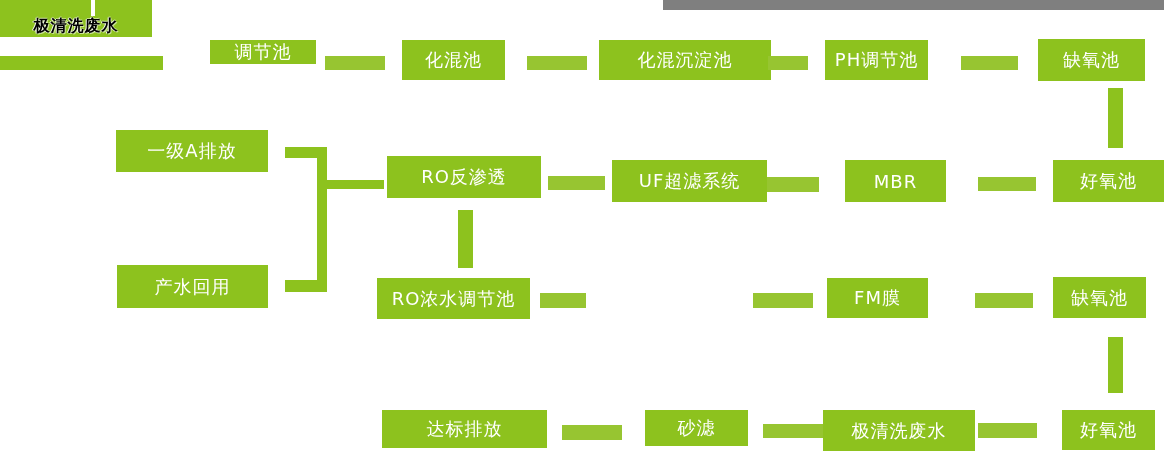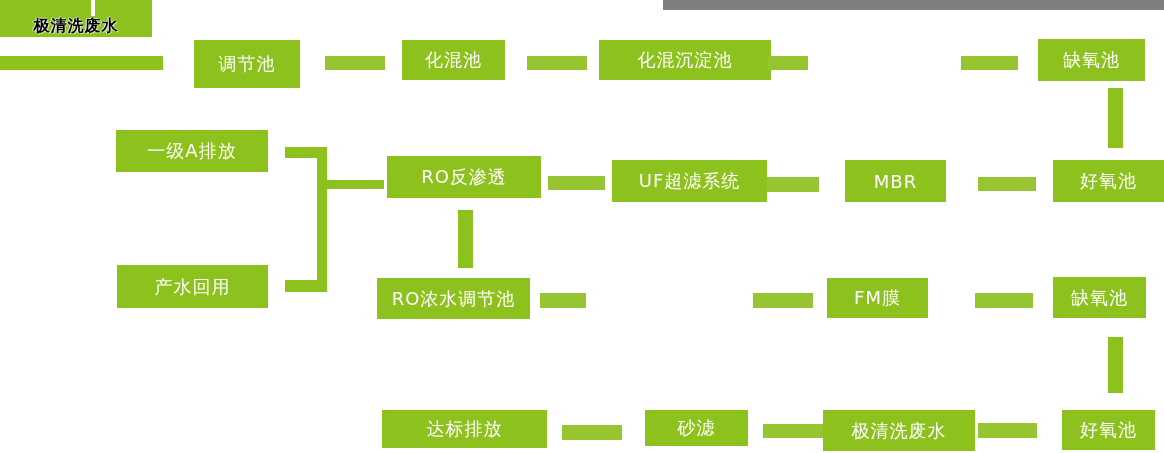--- a/index.html
+++ b/index.html
@@ -44,32 +44,35 @@
 <div class="stage">
 
   <div class="graybar"></div>
 
   <div class="title-box">
     <span class="cursor-bar"></span>
     <span class="title-text">极清洗废水</span>
   </div>
 
   <div class="vbar" style="left:0;top:56px;width:163px;height:14px"></div>
-  <div class="node" style="left:194px;top:40px;width:106px;height:48px">
+  <div class="node" style="left:210px;top:40px;width:106px;height:24px">
       <span>调节池</span>
     </div>
   <div class="hconn" style="left:325px;top:56px;width:60px;height:14px"></div>
   <div class="node" style="left:402px;top:40px;width:103px;height:40px">
       <span>化混池</span>
     </div>
   <div class="hconn" style="left:527px;top:56px;width:60px;height:14px"></div>
   <div class="node" style="left:599px;top:40px;width:172px;height:40px">
       <span>化混沉淀池</span>
     </div>
   <div class="hconn" style="left:768px;top:56px;width:40px;height:14px"></div>
+  <div class="node" style="left:825px;top:40px;width:103px;height:40px">
+      <span>PH调节池</span>
+    </div>
   <div class="hconn" style="left:961px;top:56px;width:57px;height:14px"></div>
   <div class="node" style="left:1038px;top:39px;width:107px;height:42px">
       <span>缺氧池</span>
     </div>
 
   <div class="vbar" style="left:1108px;top:88px;width:15px;height:60px"></div>
 
   <div class="node" style="left:116px;top:130px;width:152px;height:42px">
       <span>一级A排放</span>
     </div>

